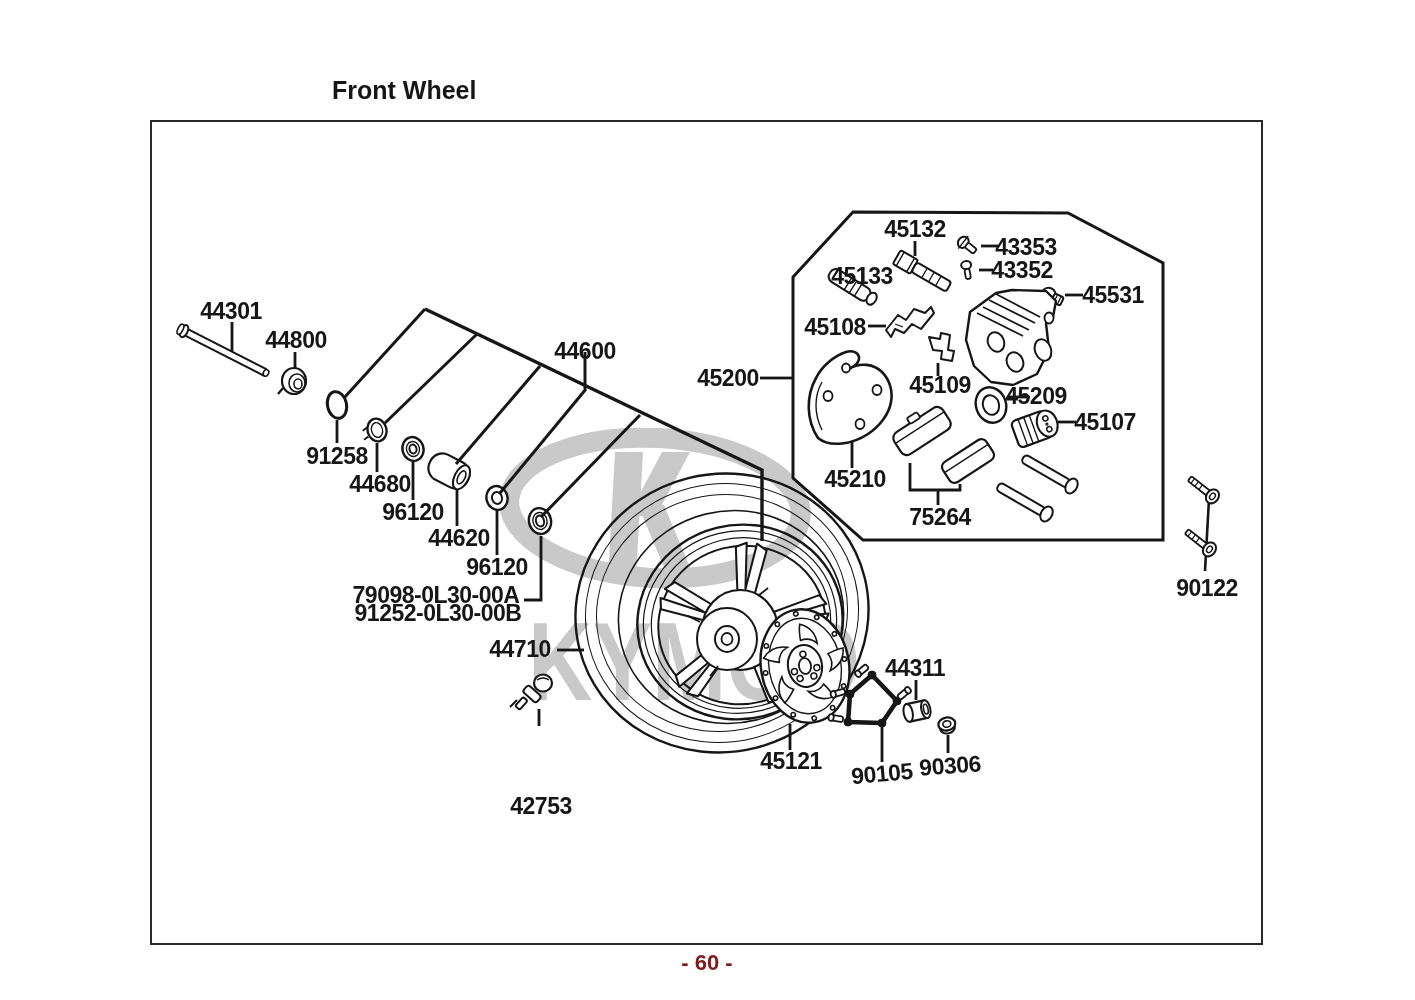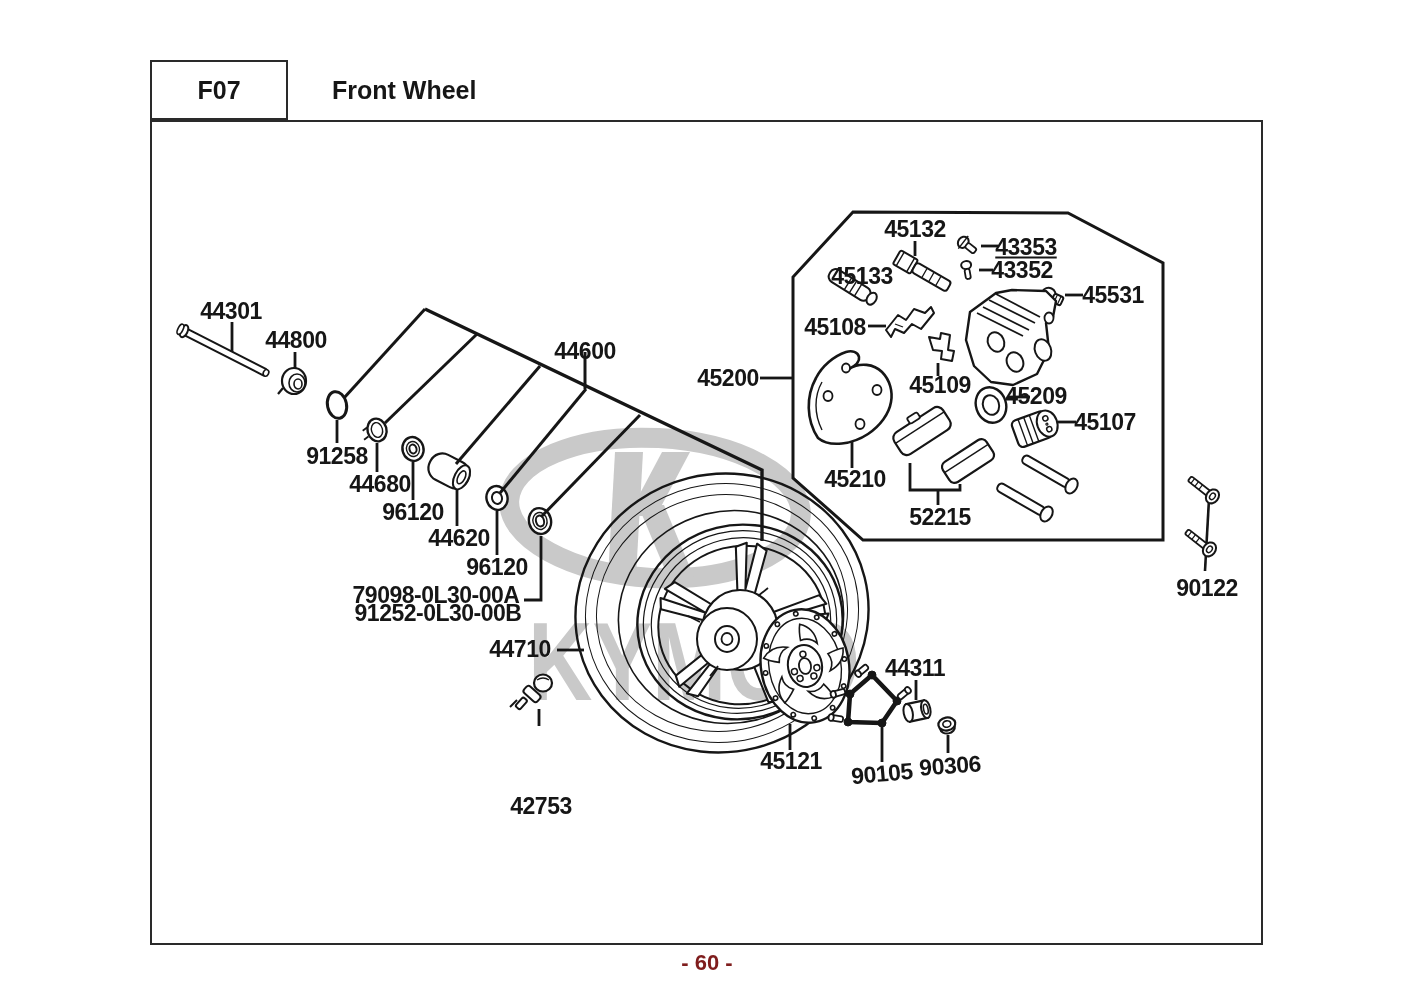--- a/index.html
+++ b/index.html
@@ -18,23 +18,20 @@
   .border-box{position:absolute;left:150px;top:120px;width:1113px;height:825px;
               border:2px solid #2a2a2a;box-sizing:border-box;z-index:1;}
   .pageno{position:absolute;left:707px;top:963px;transform:translate(-50%,-50%);
           font:bold 22px "Liberation Sans",sans-serif;color:#7f1d1d;z-index:4;}
 </style>
 </head>
 <body>
 
 <div class="page">
 
-  <div class="hdr-code">
-    <span>F07</span>
-  </div>
   <div class="hdr-title">Front Wheel</div>
   <div class="border-box"></div>
 
   <svg class="art" width="1415" height="1000" viewBox="0 0 1415 1000">
 
     <g opacity="1">
       <ellipse cx="655" cy="508" rx="146" ry="70" fill="none" stroke="#c9c9c9" stroke-width="20" transform="rotate(3 655 508)"></ellipse>
       <polygon points="615,452 643,452 636,577 608,577" fill="#c9c9c9"></polygon>
       <polygon points="690,452 662,452 628,516 656,516" fill="#c9c9c9"></polygon>
       <polygon points="638,505 664,505 694,577 668,577" fill="#c9c9c9"></polygon>
@@ -340,29 +337,29 @@
       <div class="plabel" style="left: 459px; top: 538px;">44620</div>
       <div class="plabel" style="left: 497px; top: 567px;">96120</div>
       <div class="plabel" style="left: 436px; top: 595px;">79098-0L30-00A</div>
       <div class="plabel" style="left: 438px; top: 613px;">91252-0L30-00B</div>
       <div class="plabel" style="left: 585px; top: 339px; margin-top: 12px;">44600</div>
       <div class="plabel" style="left: 520px; top: 649px;">44710</div>
       <div class="plabel" style="left: 541px; top: 758px; margin-top: 48px;">42753</div>
       <div class="plabel" style="left: 728px; top: 378px;">45200</div>
       <div class="plabel" style="left: 862px; top: 255px; margin-top: 21px;">45133</div>
       <div class="plabel" style="left: 915px; top: 229px;">45132</div>
-      <div class="plabel" style="left: 1026px; top: 247px; text-decoration: underline;">43353</div>
+      <div class="plabel" style="left: 1026px; top: 247px;">43353</div>
       <div class="plabel" style="left: 1022px; top: 270px;">43352</div>
       <div class="plabel" style="left: 1113px; top: 295px;">45531</div>
       <div class="plabel" style="left: 835px; top: 327px;">45108</div>
       <div class="plabel" style="left: 940px; top: 385px;">45109</div>
       <div class="plabel" style="left: 1036px; top: 396px;">45209</div>
       <div class="plabel" style="left: 1105px; top: 422px;">45107</div>
       <div class="plabel" style="left: 855px; top: 479px;">45210</div>
-      <div class="plabel" style="left: 940px; top: 517px;">52215</div>
+      <div class="plabel" style="left: 940px; top: 517px;">75264</div>
       <div class="plabel" style="left: 1207px; top: 588px;">90122</div>
       <div class="plabel" style="left: 791px; top: 761px; text-align: center;">45121</div>
       <div class="plabel" style="left: 882px; top: 774px; transform: translate(-50%, -50%) rotate(-5deg);">90105</div>
       <div class="plabel" style="left: 915px; top: 668px;">44311</div>
       <div class="plabel" style="left: 950px; top: 766px; transform: translate(-50%, -50%) rotate(-4deg);">90306</div>
     </div>
 
   <div class="pageno">- 60 -</div>
 </div>
 

